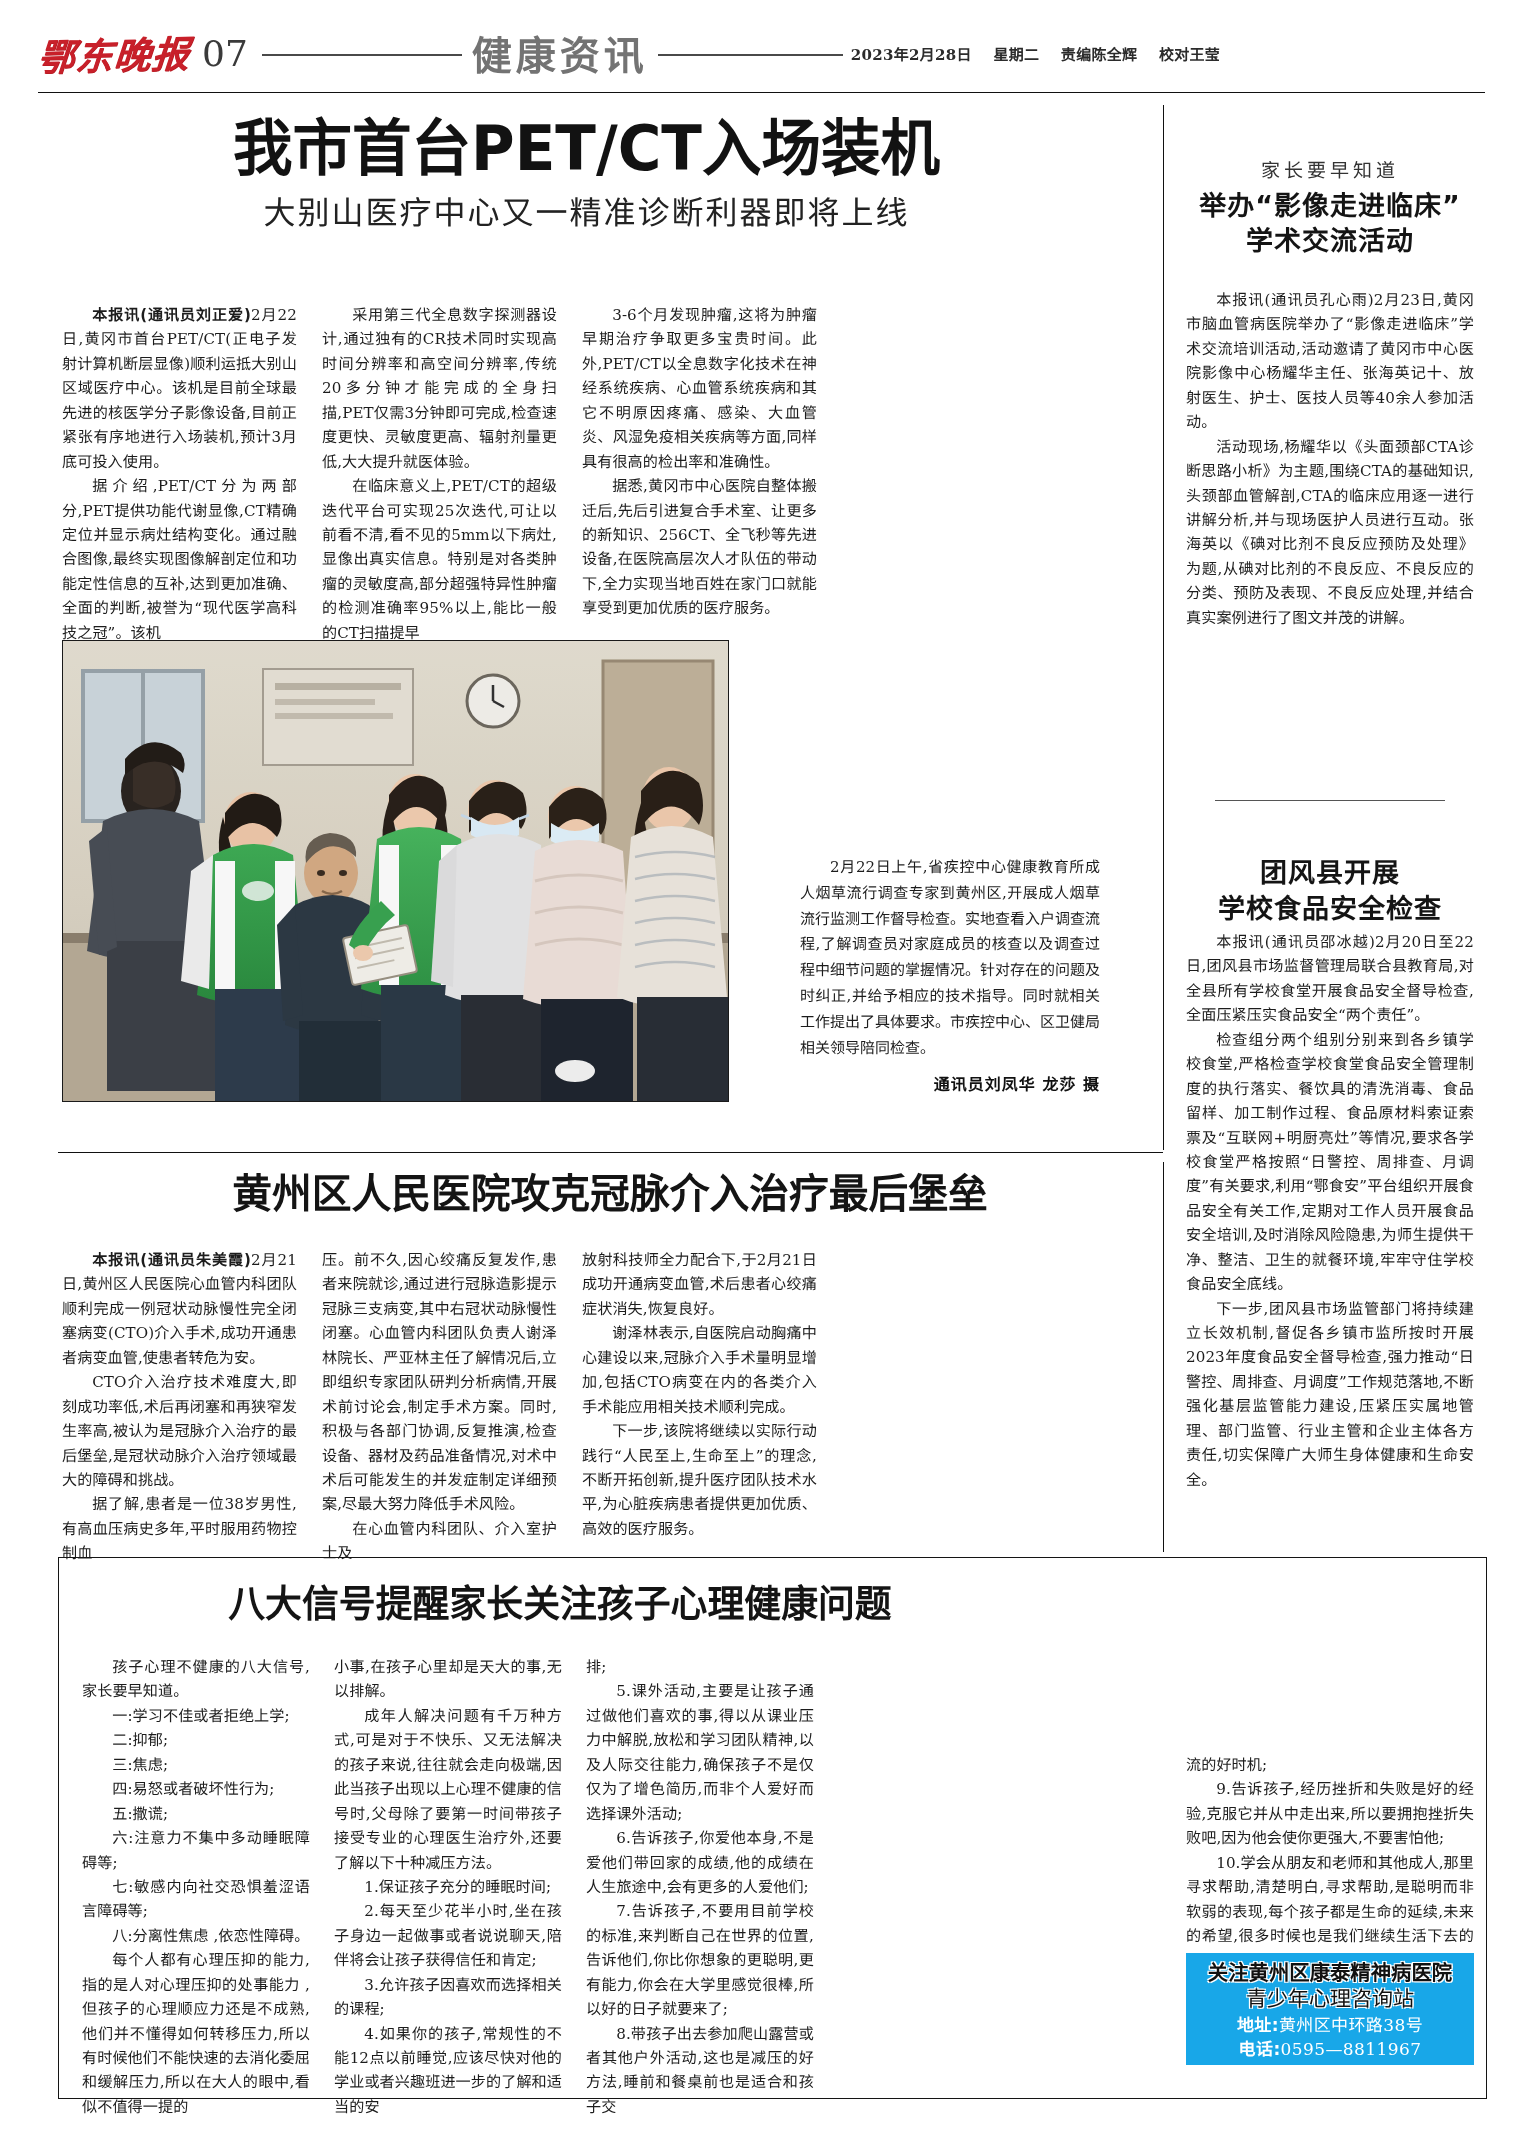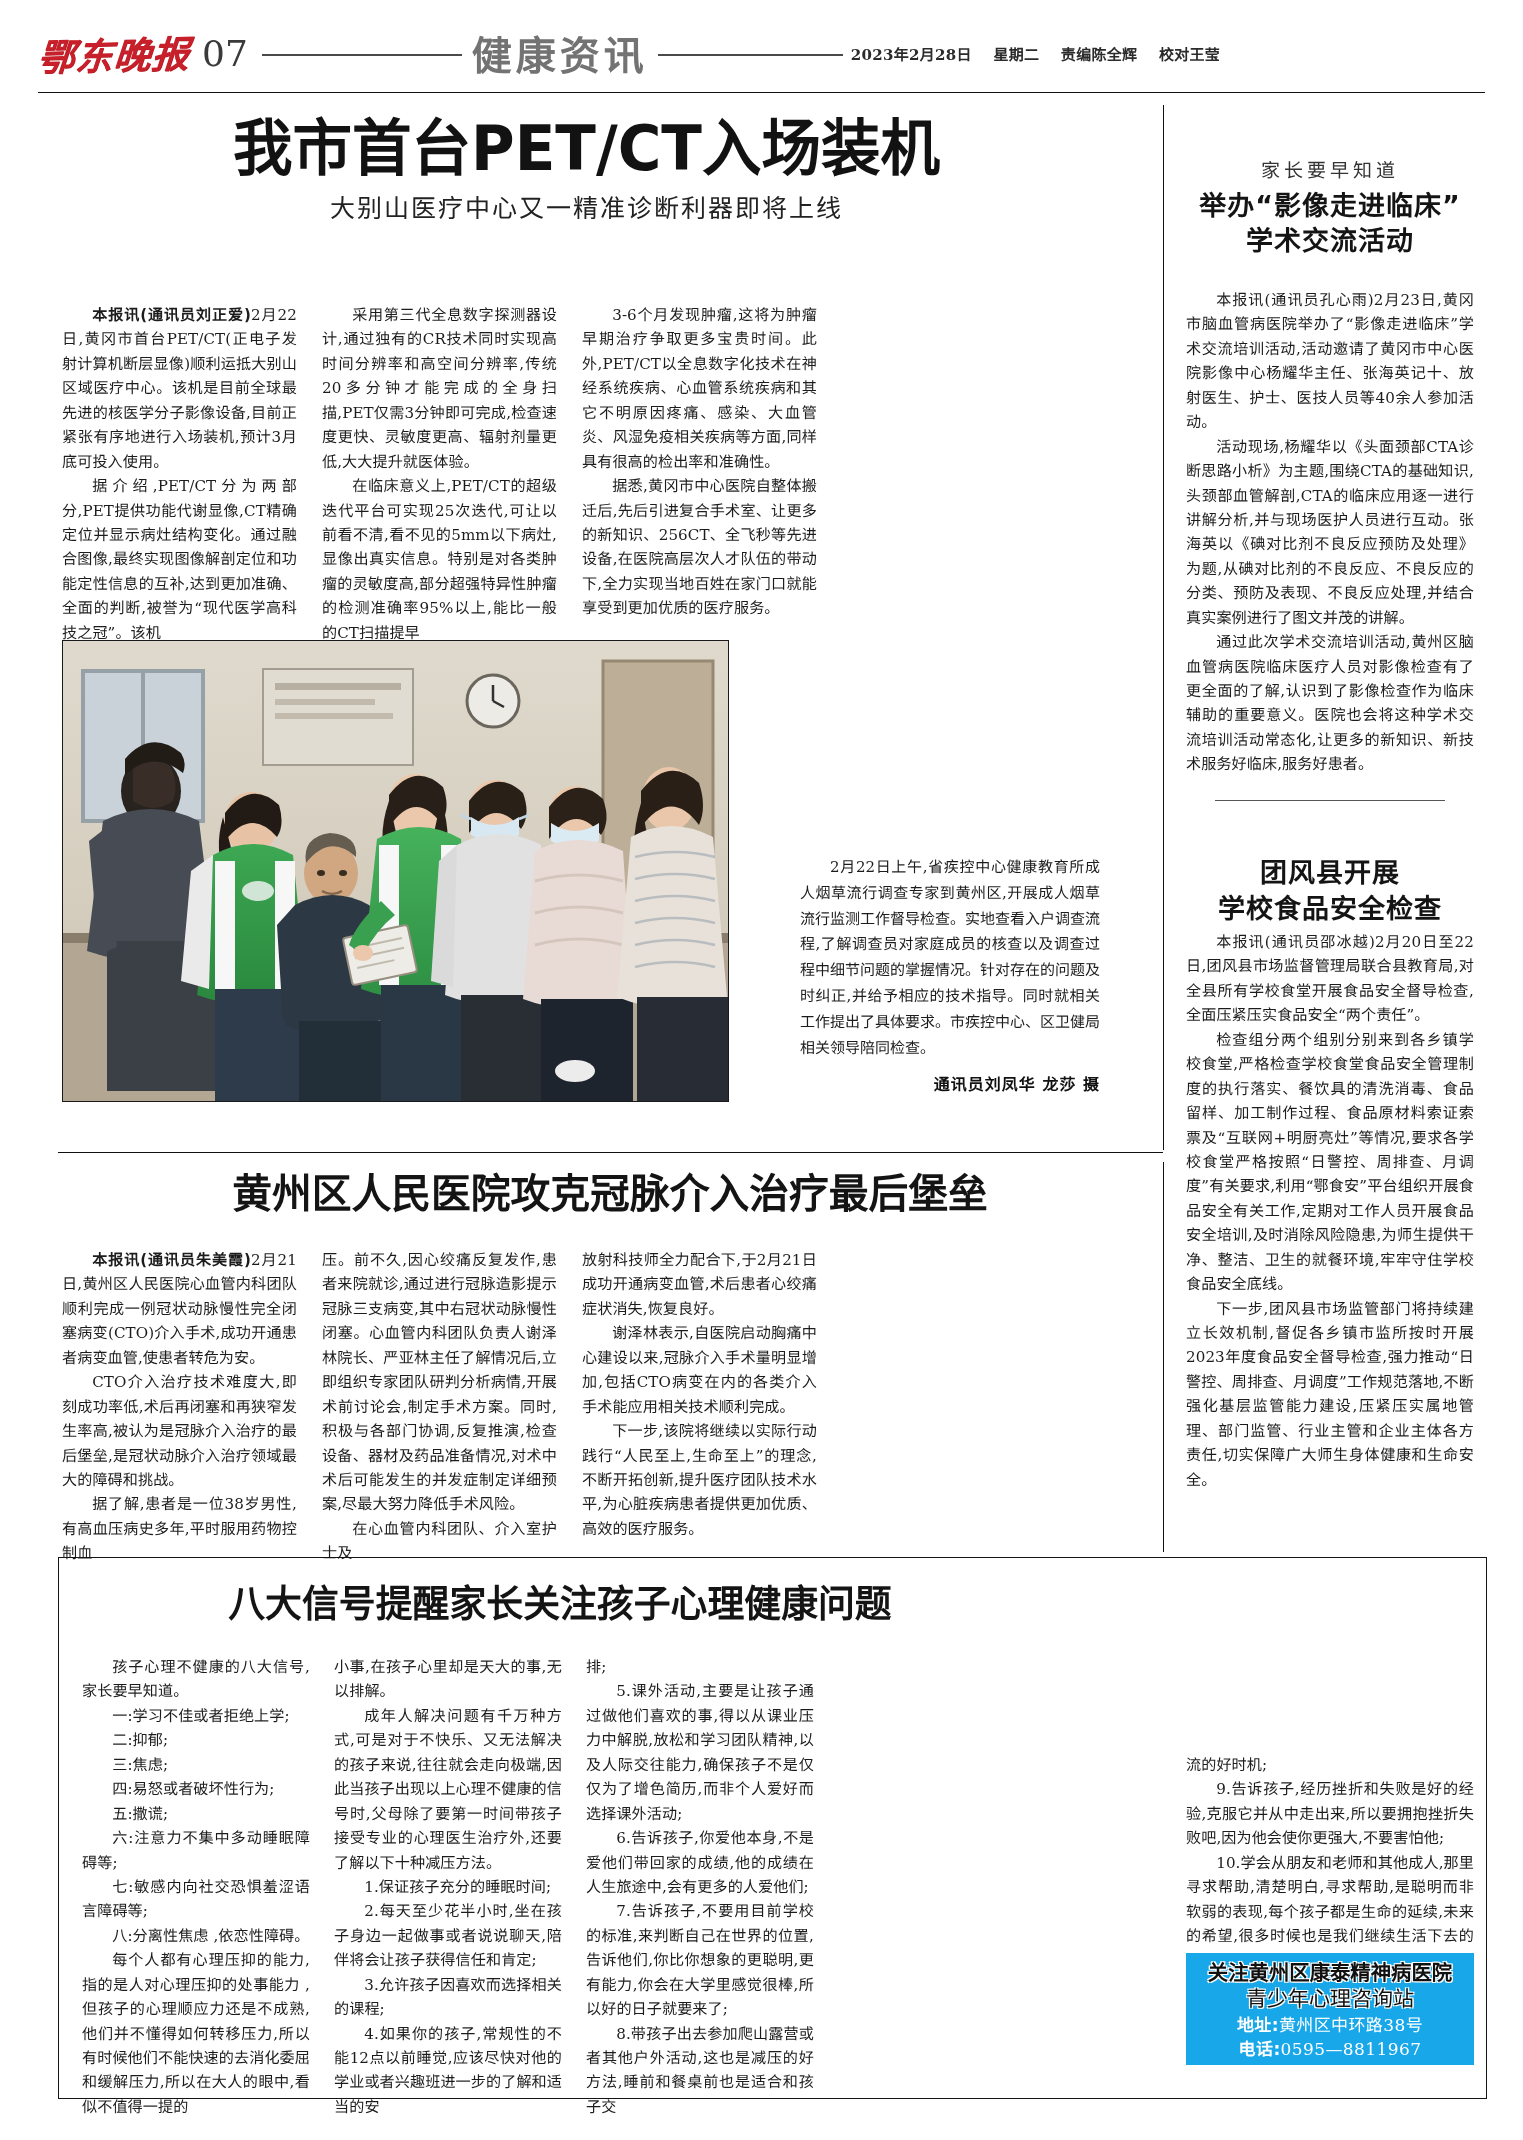--- a/index.html
+++ b/index.html
@@ -52,21 +52,21 @@
 
   
   .hl-xl{
     font-family:"DejaVu Sans","Liberation Sans",sans-serif;
     font-weight:bold;font-size:62px;letter-spacing:0px;color:#121212;
     text-align:center;line-height:1.0;
     transform:scaleX(0.96);
   }
   .hl-sub{
     font-family:"DejaVu Serif","Liberation Serif",serif;
-    font-size:25px;color:#222;text-align:center;letter-spacing:2px;line-height:1.2;
+    font-size:32px;color:#222;text-align:center;letter-spacing:2px;line-height:1.2;
   }
   .hl-mid{
     font-family:"DejaVu Sans","Liberation Sans",sans-serif;
     font-weight:bold;font-size:41px;color:#141414;text-align:center;letter-spacing:0px;
     line-height:1.1;transform:scaleX(0.97);
   }
   .hl-side-kicker{
     font-family:"DejaVu Serif","Liberation Serif",serif;
     font-size:19px;color:#333;text-align:center;letter-spacing:4px;line-height:1.3;
   }
@@ -297,21 +297,20 @@
   </div>
 
   <div style="position:absolute;left:1186px;top:158px;width:288px;">
     <div class="hl-side-kicker">家长要早知道</div>
     <div class="hl-side" style="margin-top:5px;">举办“影像走进临床”</div>
     <div class="hl-side">学术交流活动</div>
   </div>
   <div class="body-col" style="position:absolute;left:1186px;top:288px;width:288px;">
     <p>本报讯(通讯员孔心雨)2月23日,黄冈市脑血管病医院举办了“影像走进临床”学术交流培训活动,活动邀请了黄冈市中心医院影像中心杨耀华主任、张海英记十、放射医生、护士、医技人员等40余人参加活动。</p>
     <p>活动现场,杨耀华以《头面颈部CTA诊断思路小析》为主题,围绕CTA的基础知识,头颈部血管解剖,CTA的临床应用逐一进行讲解分析,并与现场医护人员进行互动。张海英以《碘对比剂不良反应预防及处理》为题,从碘对比剂的不良反应、不良反应的分类、预防及表现、不良反应处理,并结合真实案例进行了图文并茂的讲解。</p>
-    <p>通过此次学术交流培训活动,黄州区脑血管病医院临床医疗人员对影像检查有了更全面的了解,认识到了影像检查作为临床辅助的重要意义。医院也会将这种学术交流培训活动常态化,让更多的新知识、新技术服务好临床,服务好患者。</p>
   </div>
 
   <div class="hline-thin" style="left:1215px;top:800px;width:230px;"></div>
 
   <div style="position:absolute;left:1186px;top:855px;width:288px;">
     <div class="hl-side">团风县开展</div>
     <div class="hl-side">学校食品安全检查</div>
   </div>
   <div class="body-col" style="position:absolute;left:1186px;top:930px;width:288px;">
     <p>本报讯(通讯员邵冰越)2月20日至22日,团风县市场监督管理局联合县教育局,对全县所有学校食堂开展食品安全督导检查,全面压紧压实食品安全“两个责任”。</p>

